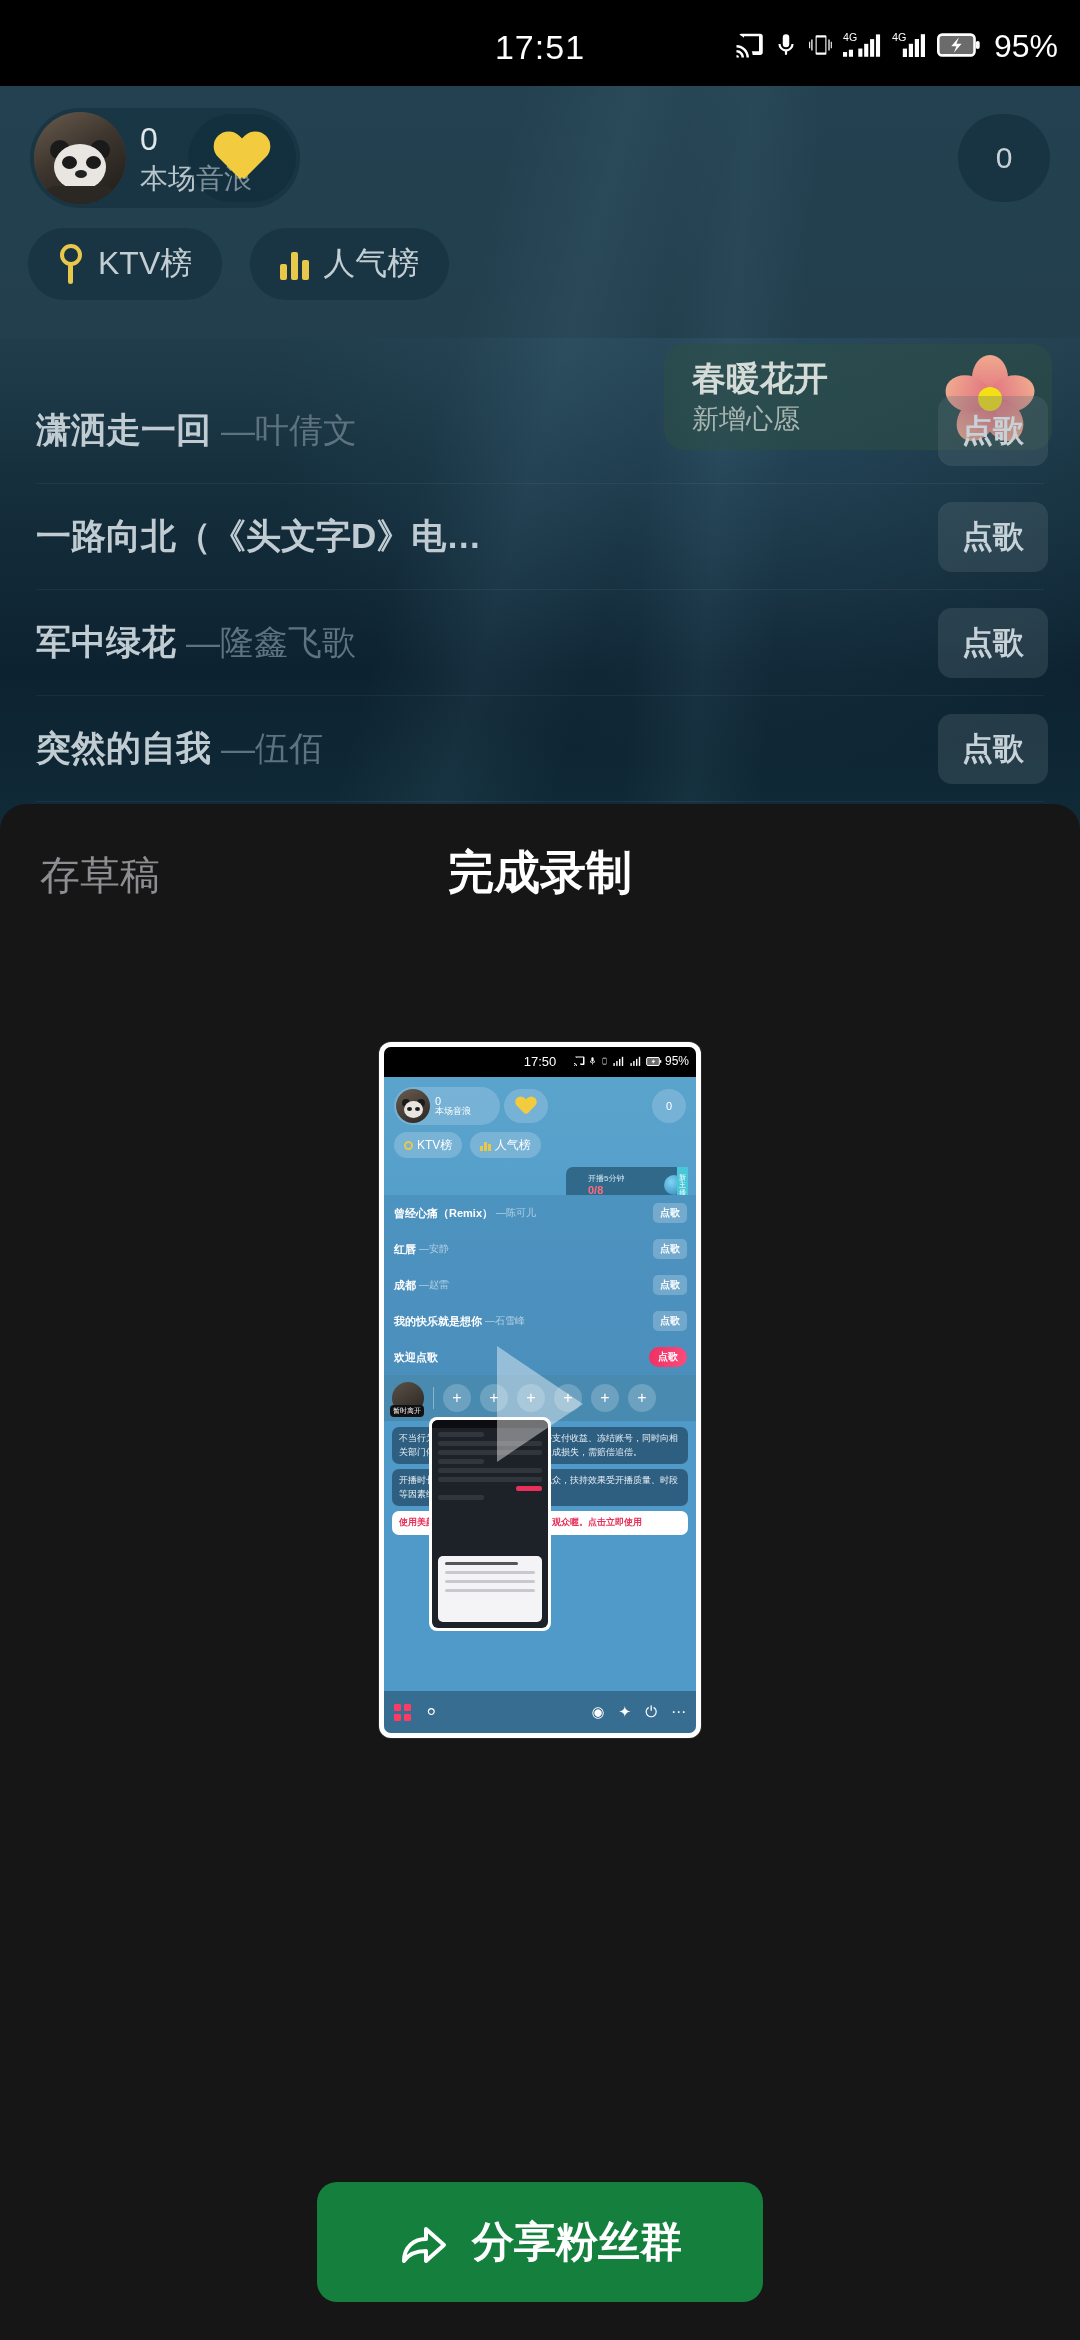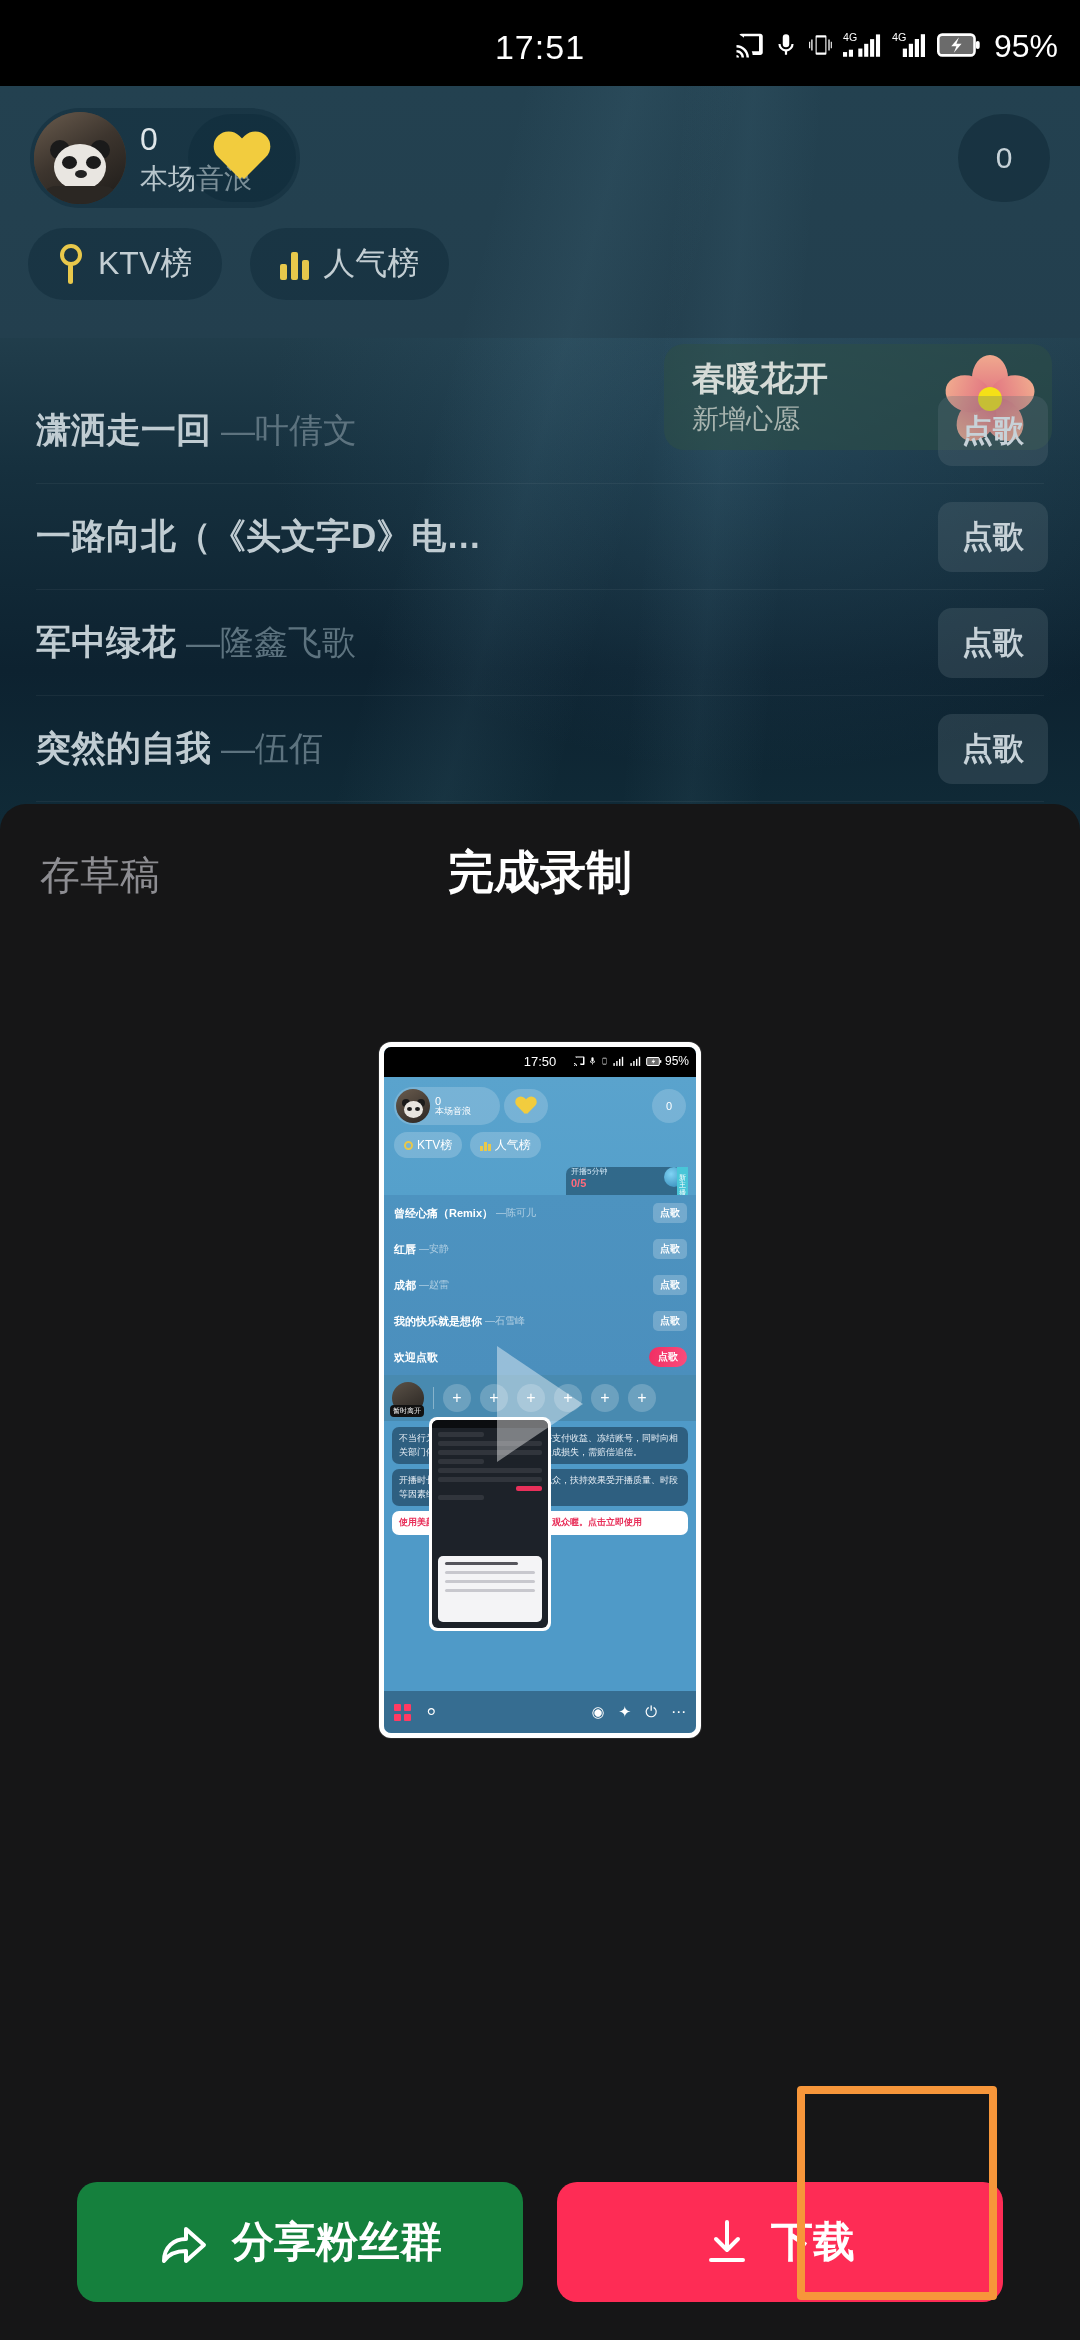--- a/index.html
+++ b/index.html
@@ -238,21 +238,21 @@
     background:rgba(255,255,255,.18); color:#fff; font-size:11px;
     display:flex; align-items:center; justify-content:center; }
   .p-chips { position:absolute; left:10px; top:55px; display:flex; gap:8px; }
   .p-chip { height:26px; border-radius:13px; background:rgba(255,255,255,.2);
     display:flex; align-items:center; gap:4px; padding:0 10px; color:#fff; font-size:12px; }
   .p-chip .yd { width:9px;height:9px;border:2px solid #e8c84b;border-radius:50%;box-sizing:border-box; }
   .p-chip .yb { display:flex; align-items:flex-end; gap:1.5px; height:11px; }
   .p-chip .yb i { width:2.5px; background:#e8c84b; display:block; }
   .p-task {
     position:absolute; right:8px; top:90px; width:122px; height:36px; border-radius:7px;
-    background:rgba(20,60,85,.55); display:flex; align-items:flex-start; padding-left:5px;
+    background:rgba(20,60,85,.55); display:flex; align-items:center; padding-left:22px;
   }
   .p-task .tt { color:#cfe6f5; font-size:8px; line-height:1.25; }
   .p-task .tn { color:#ff6b7d; font-size:11px; font-weight:bold; }
   .p-task .clock { width:20px;height:20px;border-radius:50%;
     background:radial-gradient(circle at 35% 35%,#7fd4f5,#2a7fb0); margin-left:auto; margin-right:4px; }
   .p-task .side { position:absolute; right:0; top:0; width:11px; height:36px;
     background:#49c6d8; color:#fff; font-size:7px; line-height:1.05; text-align:center;
     display:flex; align-items:center; justify-content:center; }
   .p-songs { position:relative; background:linear-gradient(180deg,#4d93c0,#4b8fbd); }
   .p-song { position:relative; height:36px; display:flex; align-items:center; padding-left:10px; }
@@ -538,21 +538,21 @@
                   <i style="height:5px"></i>
                   <i style="height:9px"></i>
                   <i style="height:7px"></i>
                 </span>
               <span>人气榜</span>
             </div>
           </div>
           <div class="p-task">
             <div>
               <div class="tt">开播5分钟</div>
-              <div class="tn">0/5</div>
+              <div class="tn">0/8</div>
             </div>
             <div class="clock"></div>
             <div class="side">新主播</div>
           </div>
         </div>
 
         <div class="p-songs">
           <div class="p-song">
             <span class="n">曾经心痛（Remix）</span>
             <span class="a">—陈可儿</span>
@@ -641,24 +641,15 @@
 
   <div class="actions">
     <div class="btn-share">
       <span class="ico-share">
         <svg width="52" height="46" viewBox="0 0 26 23" fill="none" stroke="#fff" stroke-width="2" stroke-linecap="round" stroke-linejoin="round">
           <path d="M3 21c0-7 5-11 11-11V5l9 8-9 8v-5c-6 0-9 2-11 5z"></path>
         </svg>
       </span>
       <span>分享粉丝群</span>
     </div>
-    <div class="btn-download">
-      <span class="ico-dl">
-        <svg width="44" height="48" viewBox="0 0 22 24" fill="none" stroke="#fff" stroke-width="2" stroke-linecap="round" stroke-linejoin="round">
-          <path d="M11 2v13M5.5 10.5L11 16l5.5-5.5M3 21h16"></path>
-        </svg>
-      </span>
-      <span>下载</span>
-      <div class="hl-box"></div>
-    </div>
   </div>
 
 </div>
 
 </body></html>

